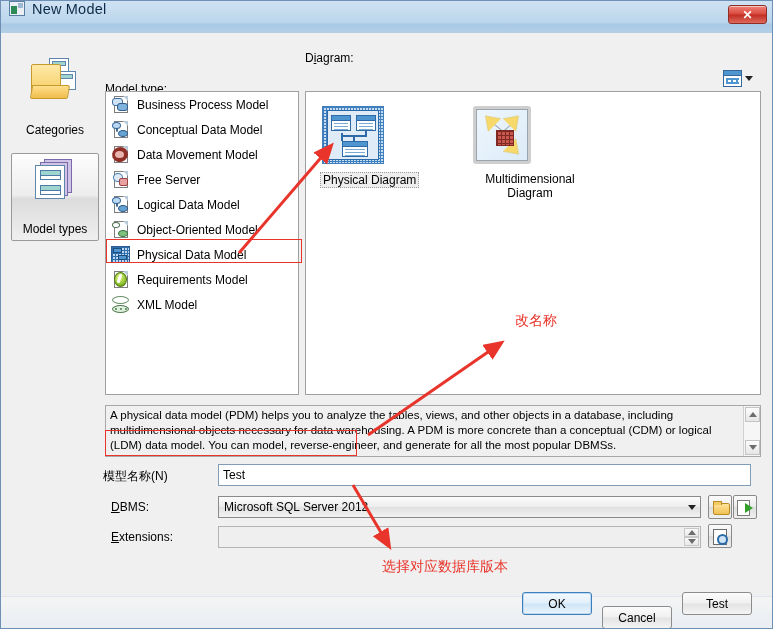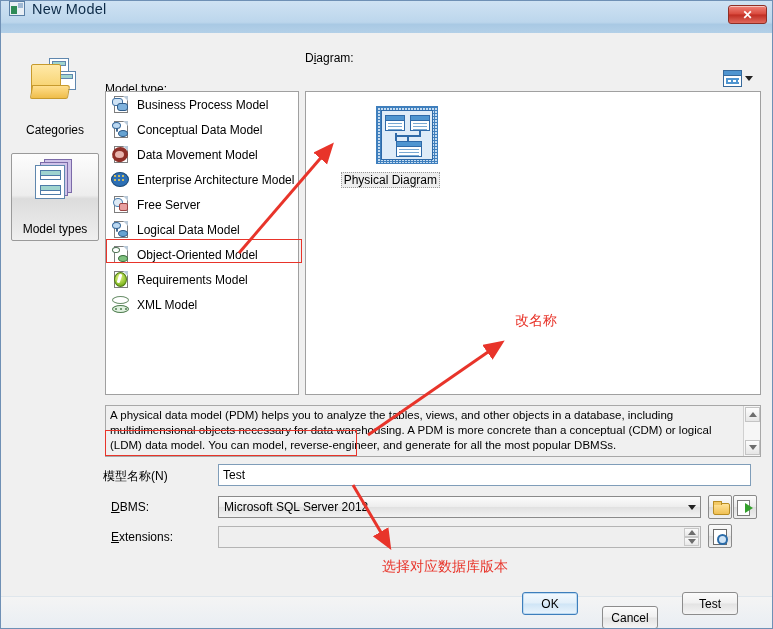--- a/index.html
+++ b/index.html
@@ -183,21 +183,21 @@
   .g-req .b1 { left:3px; top:2px; width:13px; height:15px; background:radial-gradient(circle at 40% 35%, #e8f58a, #8bbf2a 65%, #4f7d14); border-radius:50%; border:1px solid #4f7d14;}
   .g-req .b2 { left:7px; top:4px; width:3px; height:9px; background:#fff; border-radius:1px; transform:rotate(18deg); }
 
   .g-xml .b1 { left:1px; top:1px; width:17px; height:8px; background:#ffffff; border:1px solid #6a8f6a;}
   .g-xml .b2 { left:1px; top:10px; width:17px; height:8px; background:#dff0df; border:1px solid #4f7d4f;}
   .g-xml .c  { background:#4f7d4f; width:2px; height:2px; }
 
   
   #diagram-panel { left: 304px; top: 58px; width: 456px; height: 304px; }
   .dg-items { display: flex; padding: 12px 0 0 14px; gap: 30px; }
-  .dg-item { width: 120px; display: flex; flex-direction: column; align-items: flex-end; cursor: pointer; }
+  .dg-item { width: 120px; display: flex; flex-direction: column; align-items: flex-start; cursor: pointer; }
   .dg-thumb { width: 66px; height: 62px; position: relative; }
   .dg-caption { margin-top: 6px; font-size: 12px; text-align: center; line-height: 14px; }
   .dg-item.sel .dg-caption { background: #eeeeee; border: 1px dotted #999; padding: 0 2px; }
 
   
   .pd-bg {
     position: absolute; left: 2px; top: 2px; width: 62px; height: 58px;
     background-color: #c6ddf2;
     background-image:
       repeating-linear-gradient(to right, #3f7fbd 0 1px, transparent 1px 3px),
@@ -337,21 +337,21 @@
   }
   .ic-magnify:after {
     content:""; position:absolute; left:4px; top:5px; width:7px; height:7px;
     border:2px solid #2a6ba8; border-radius:50%; background:#cfe3f5;
   }
 
   
   .footer { position: absolute; left: 0; top: 595px; width: 771px; height: 32px;
             background: linear-gradient(to bottom,#f4f4f4,#e9eef3); border-top:1px solid #dfe6ec; }
   .btn {
-    position: absolute; top: 591px; width: 56px; height: 23px;
+    position: absolute; top: 591px; width: 70px; height: 23px;
     border: 1px solid #8c8c8c; border-radius: 3px;
     background: linear-gradient(to bottom, #fbfbfb 0%, #f0f0f0 48%, #e3e3e3 52%, #f4f4f4 100%);
     font-size: 12px; display: flex; align-items: center; justify-content: center;
     cursor: pointer; color: #000;
   }
   .btn.default {
     border: 1px solid #3d7ebc;
     background: linear-gradient(to bottom, #f3f9fe 0%, #e2eff9 48%, #cfe5f6 52%, #eaf4fc 100%);
     box-shadow: 0 0 0 1px #bcd9f0 inset;
   }
@@ -443,32 +443,20 @@
       </div>
       <div class="mt-item">
         <span class="mt-icon g-dmm">
           <span class="doc"></span>
             <span class="blob b1"></span>
             <span class="blob b2"></span>
         </span>
         <span class="mt-label">Data Movement Model</span>
       </div>
       <div class="mt-item">
-        <span class="mt-icon g-eam">
-          <span class="blob b1"></span>
-          <span class="blob d" style="left:3px;top:5px;"></span>
-            <span class="blob d" style="left:7px;top:5px;"></span>
-          <span class="blob d" style="left:11px;top:5px;"></span>
-            <span class="blob d" style="left:3px;top:9px;"></span>
-          <span class="blob d" style="left:7px;top:9px;"></span>
-            <span class="blob d" style="left:11px;top:9px;"></span>
-        </span>
-        <span class="mt-label">Enterprise Architecture Model</span>
-      </div>
-      <div class="mt-item">
         <span class="mt-icon g-free">
           <span class="doc"></span>
             <span class="blob b1"></span>
             <span class="blob b2"></span>
         </span>
         <span class="mt-label">Free Server</span>
       </div>
       <div class="mt-item">
         <span class="mt-icon g-ldm">
           <span class="doc"></span>
@@ -478,20 +466,28 @@
         </span>
         <span class="mt-label">Logical Data Model</span>
       </div>
       <div class="mt-item">
         <span class="mt-icon g-oom">
           <span class="doc"></span>
             <span class="blob b1"></span>
             <span class="blob b2"></span>
         </span>
         <span class="mt-label">Object-Oriented Model</span>
+      </div>
+      <div class="mt-item">
+        <span class="mt-icon g-pdm">
+          <span class="grid"></span>
+            <span class="tbl t1"></span>
+            <span class="tbl t2"></span>
+        </span>
+        <span class="mt-label">Physical Data Model</span>
       </div>
       <div class="mt-item">
         <span class="mt-icon g-req">
           <span class="doc"></span>
             <span class="blob b1"></span>
             <span class="blob b2"></span>
         </span>
         <span class="mt-label">Requirements Model</span>
       </div>
       <div class="mt-item">
@@ -528,20 +524,34 @@
                   <i style="top:13px"></i>
                 </div>
               <div class="pd-link" style="left:13px; top:22px; width:2px; height:8px;"></div>
               <div class="pd-link" style="left:13px; top:24px; width:25px; height:2px;"></div>
               <div class="pd-link" style="left:37px; top:20px; width:2px; height:6px;"></div>
               <div class="pd-link" style="left:25px; top:26px; width:2px; height:5px;"></div>
             </div>
           </div>
           <div class="dg-caption">Physical Diagram</div>
         </div>
+        <div class="dg-item">
+          <div class="dg-thumb">
+            <div class="md-frame">
+              <div class="md-line" style="left:15px; top:17px; width:12px; transform:rotate(40deg);"></div>
+              <div class="md-line" style="right:13px; top:17px; width:12px; transform:rotate(-40deg);"></div>
+              <div class="md-line" style="right:13px; bottom:17px; width:12px; transform:rotate(40deg);"></div>
+              <div class="md-tri tl"></div>
+              <div class="md-tri tr"></div>
+              <div class="md-tri br"></div>
+              <div class="md-cube"></div>
+            </div>
+          </div>
+          <div class="dg-caption">Multidimensional Diagram</div>
+        </div>
       </div>
     </div>
 
     <div id="desc-box">
       <div class="desc-text">A physical data model (PDM) helps you to analyze the tables, views, and other objects in a database, including multidimensional objects necessary for data warehousing. A PDM is more concrete than a conceptual (CDM) or logical (LDM) data model. You can model, reverse-engineer, and generate for all the most popular DBMSs.</div>
       <div class="vscroll">
         <div class="vs-btn vs-up">
             <span class="arr-u"></span>
           </div>
         <div class="vs-btn vs-dn">

